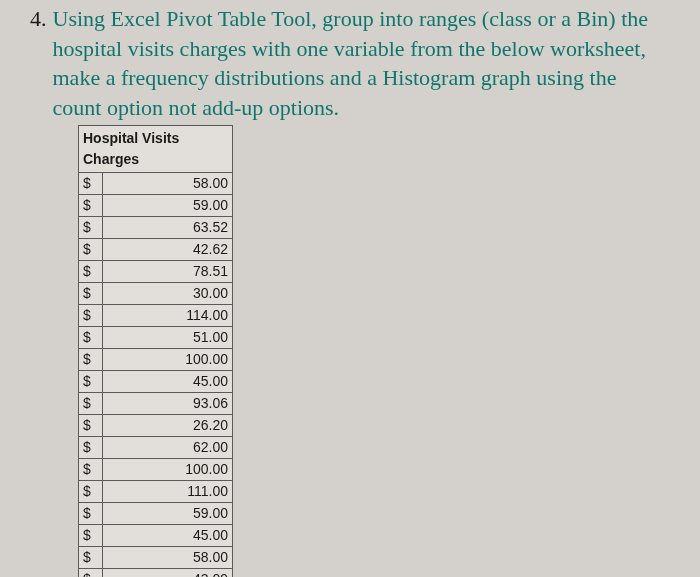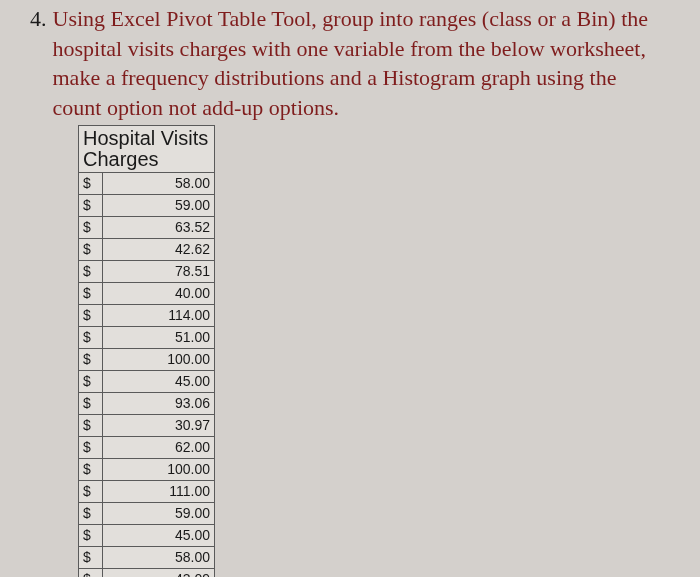--- a/index.html
+++ b/index.html
@@ -27,21 +27,21 @@
     }
     .question-number {
       font-size: 22px;
       color: #1a1a1a;
       margin-right: 6px;
       line-height: 1.35;
       flex-shrink: 0;
     }
     .question-text {
       font-size: 22px;
-      color: #7f1d1d;
+      color: #0f766e;
       line-height: 1.35;
       text-align: left;
     }
     .table-container {
       margin-top: 2px;
       margin-left: 48px;
     }
     table {
       border-collapse: collapse;
       background: #e2dfdb;
@@ -49,31 +49,31 @@
     th, td {
       border: 1px solid #5a5a5a;
       font-family: Arial, Helvetica, sans-serif;
       font-size: 14px;
       color: #1a1a1a;
       height: 21px;
       line-height: 21px;
       padding: 0 4px;
     }
     th {
-      font-weight: normal;
+      font-weight: bold;
       text-align: left;
       padding: 2px 4px;
-      font-size: 20px;
+      font-size: 14px;
     }
     .col-symbol {
       width: 24px;
       text-align: left;
     }
     .col-value {
-      width: 112px;
+      width: 130px;
       text-align: right;
       padding-right: 4px;
     }
   </style>
 </head>
 <body>
 
 <div class="page">
   <div class="question-wrapper">
     <span class="question-number">4.</span>
@@ -103,21 +103,21 @@
           <tr>
             <td class="col-symbol">$</td>
             <td class="col-value">42.62</td>
           </tr>
           <tr>
             <td class="col-symbol">$</td>
             <td class="col-value">78.51</td>
           </tr>
           <tr>
             <td class="col-symbol">$</td>
-            <td class="col-value">40.00</td>
+            <td class="col-value">30.00</td>
           </tr>
           <tr>
             <td class="col-symbol">$</td>
             <td class="col-value">114.00</td>
           </tr>
           <tr>
             <td class="col-symbol">$</td>
             <td class="col-value">51.00</td>
           </tr>
           <tr>
@@ -127,21 +127,21 @@
           <tr>
             <td class="col-symbol">$</td>
             <td class="col-value">45.00</td>
           </tr>
           <tr>
             <td class="col-symbol">$</td>
             <td class="col-value">93.06</td>
           </tr>
           <tr>
             <td class="col-symbol">$</td>
-            <td class="col-value">30.97</td>
+            <td class="col-value">26.20</td>
           </tr>
           <tr>
             <td class="col-symbol">$</td>
             <td class="col-value">62.00</td>
           </tr>
           <tr>
             <td class="col-symbol">$</td>
             <td class="col-value">100.00</td>
           </tr>
           <tr>

